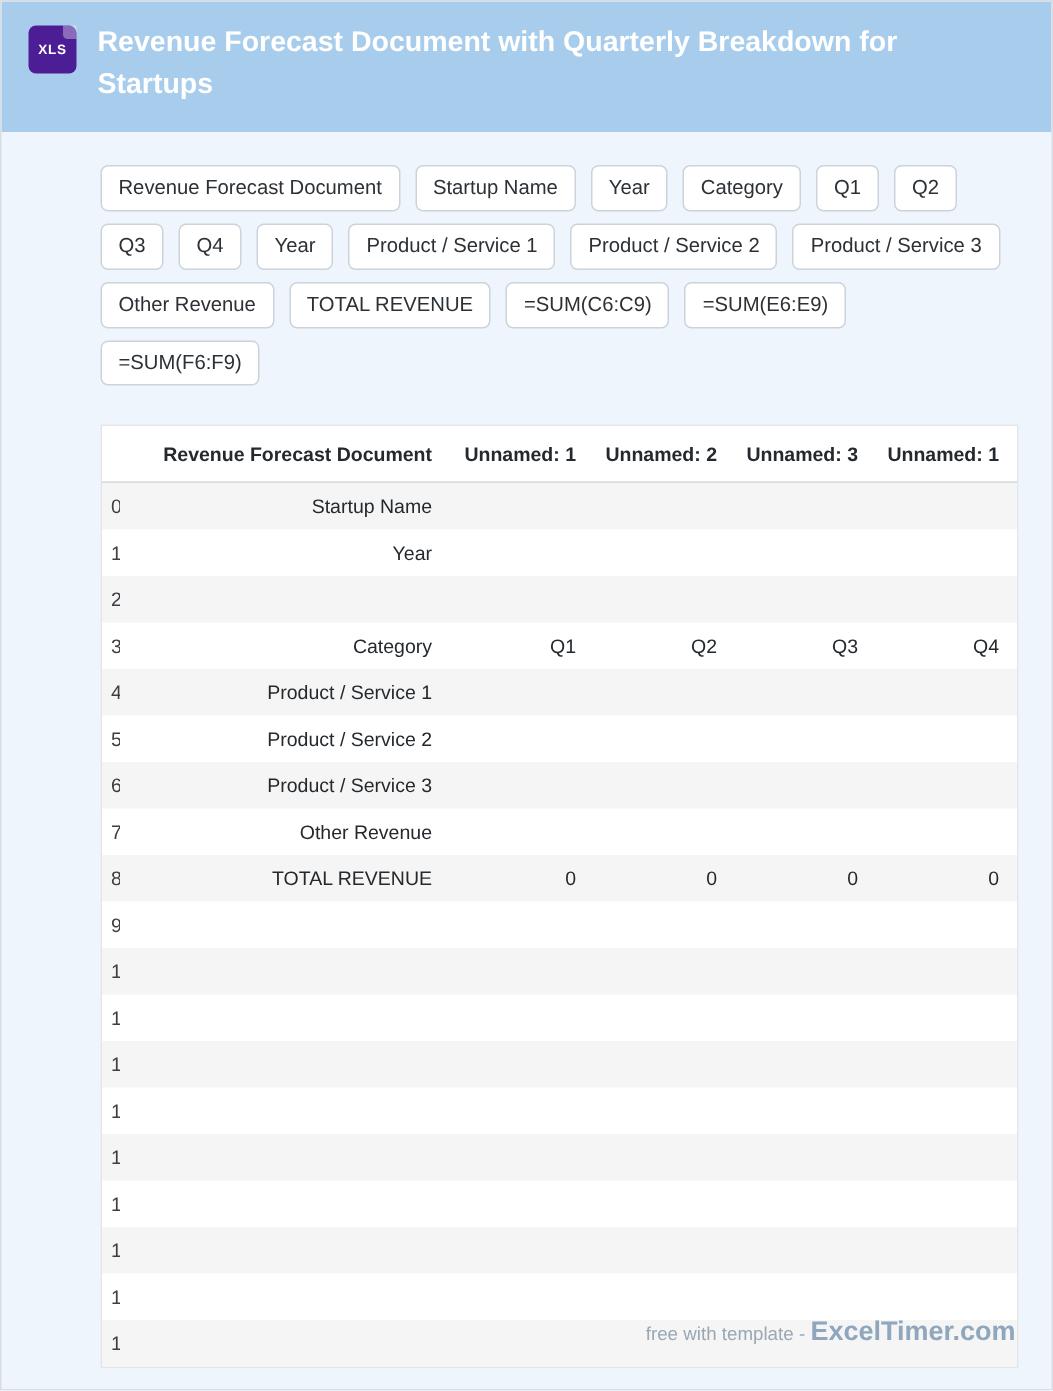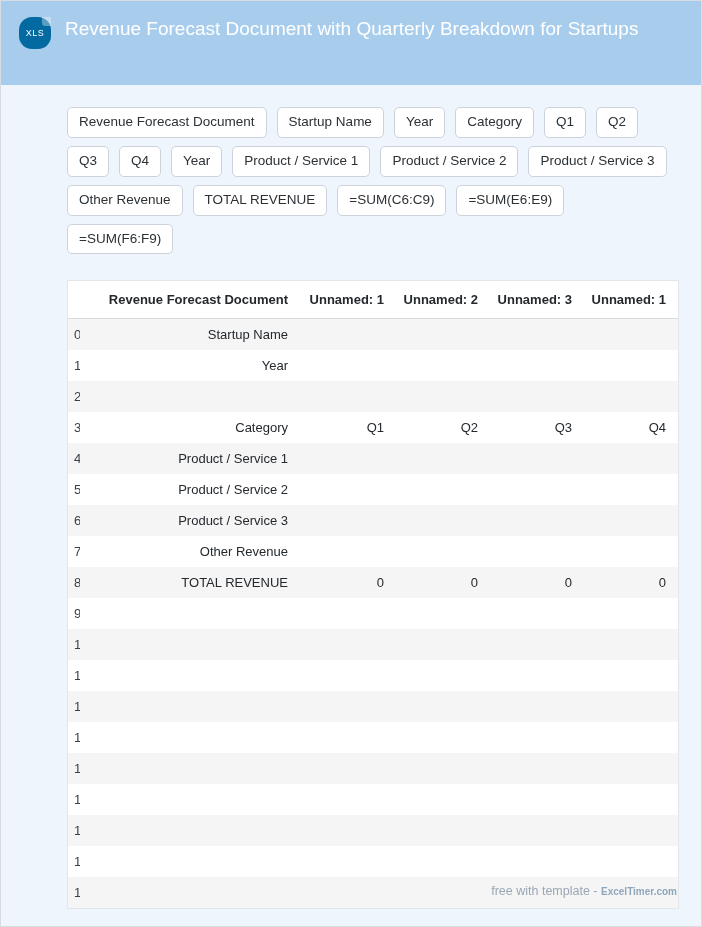--- a/index.html
+++ b/index.html
@@ -20,46 +20,46 @@
   .header {
     background: #a8cdec;
     padding: 14px 18px 18px 18px;
     display: flex;
     align-items: flex-start;
     gap: 14px;
     min-height: 84px;
   }
   .xls-icon {
     width: 32px; height: 32px;
-    border-radius: 13px;
-    background: #0369a1;
+    border-radius: 5px;
+    background: #4c1d95;
     color: #ffffff;
     font-size: 9px;
-    font-weight: normal;
+    font-weight: bold;
     display: flex;
     align-items: center;
     justify-content: center;
     flex: 0 0 auto;
     margin-top: 2px;
     letter-spacing: .5px;
     position: relative;
   }
   .xls-icon::after {
     content: "";
     position: absolute;
     top: 0; right: 0;
     width: 9px; height: 9px;
     background: #ffffff;
     opacity: .35;
     border-bottom-left-radius: 3px;
   }
   .header-title {
     color: #ffffff;
     font-size: 19px;
-    font-weight: normal;
+    font-weight: bold;
     line-height: 1.45;
     max-width: 600px;
   }
   
   .tags {
     margin: 22px 26px 0 66px;
     display: flex;
     flex-wrap: wrap;
     gap: 8px 10px;
     max-width: 600px;
@@ -119,21 +119,21 @@
   .footer {
     position: absolute;
     right: 24px;
     bottom: 28px;
     font-size: 12.5px;
     color: #9aa7b4;
   }
   .footer .brand {
     color: #8fa6bd;
     font-weight: bold;
-    font-size: 10px;
+    font-size: 18px;
   }
 </style>
 </head>
 <body>
 
 <div class="page">
 
   <div class="header">
     <div class="xls-icon">
       <span>XLS</span>

